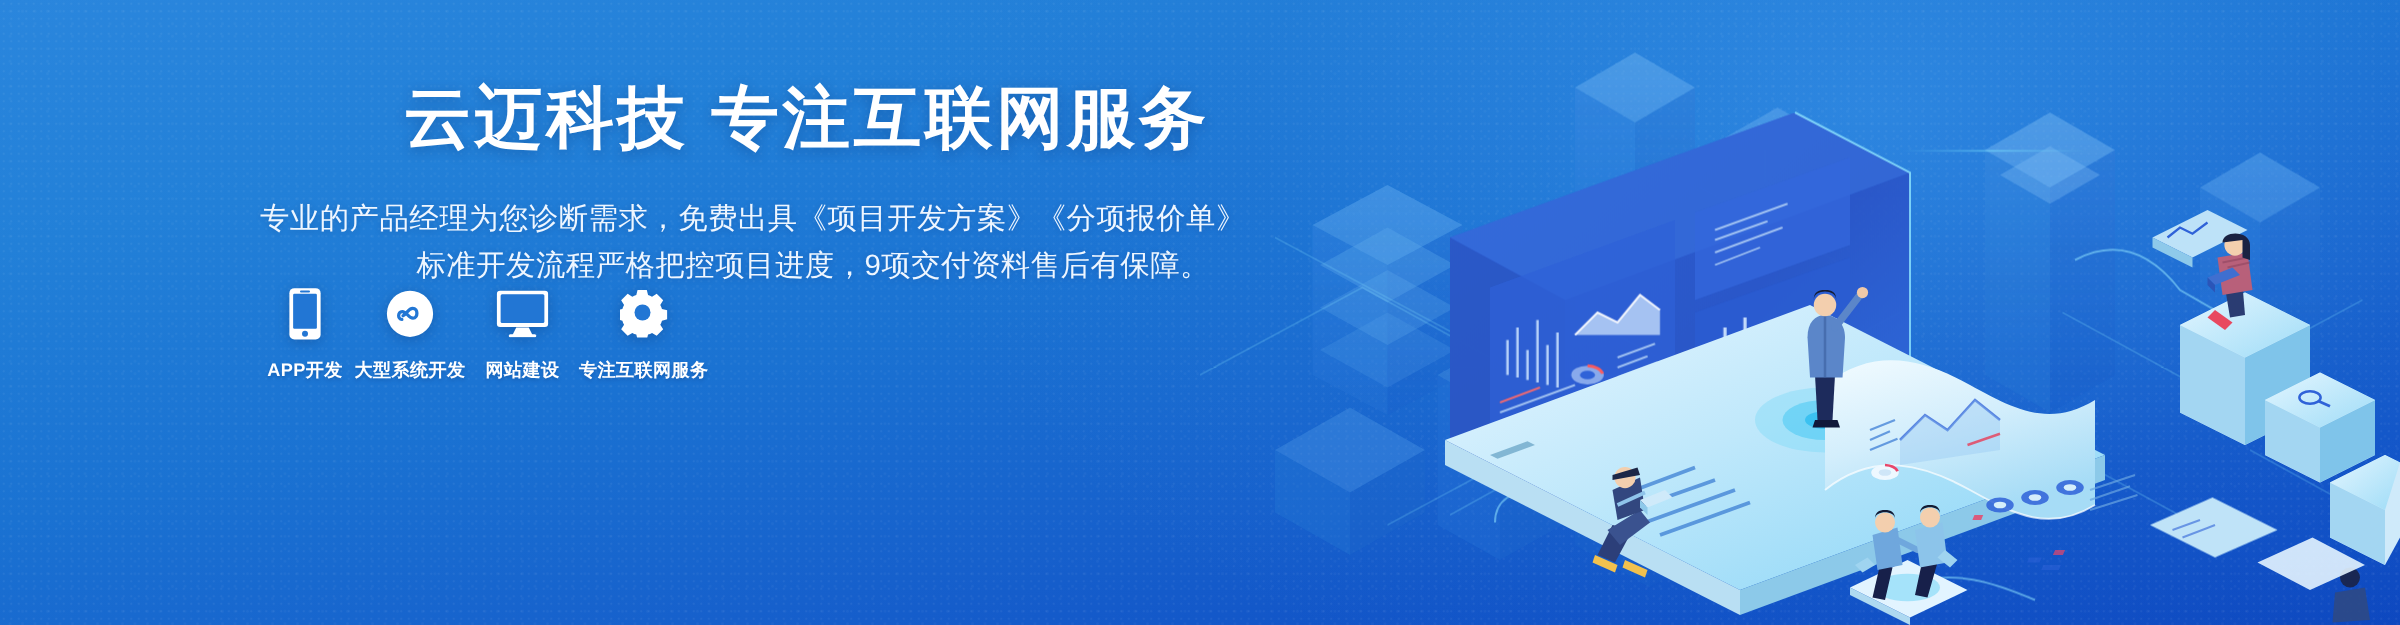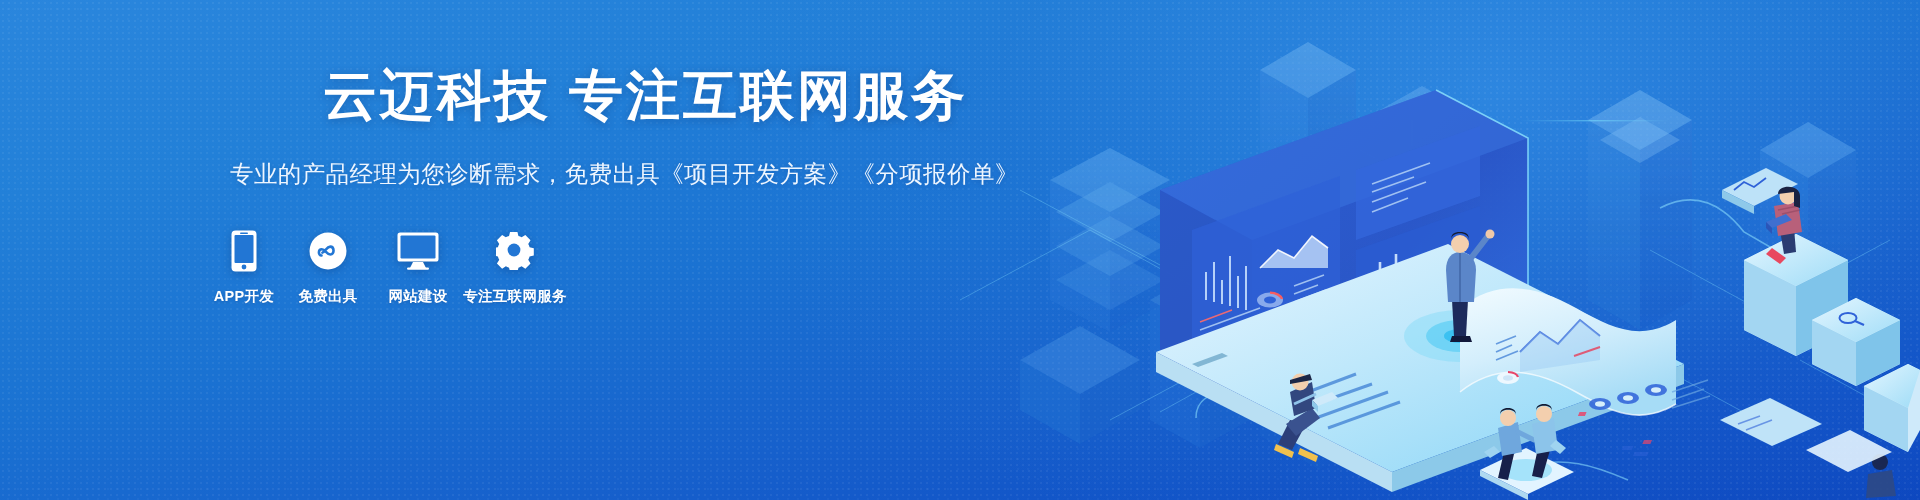--- a/index.html
+++ b/index.html
@@ -47,21 +47,21 @@
   }
   .subtitle {
     margin-top: 30px;
     font-size: 23.5px;
     color: #eef6ff;
     line-height: 1.62;
     letter-spacing: 0.4px;
     text-shadow: 0 1px 5px rgba(4,40,100,0.22);
     white-space: nowrap;
   }
-  .subtitle .ln { display:block;margin-left:22px; }
+  .subtitle .ln { display:block; }
 
   
   .services {
     position: absolute;
     left: 208px; top: 228px;
     display: flex;
     align-items: flex-start;
     z-index: 6;
   }
   .svc {
@@ -429,20 +429,21 @@
           <rect x="880" y="440" width="8" height="4" transform="skewX(-24)"></rect>
         </g>
       </g>
     </svg>
   </div>
 
   <div class="copy">
     <div class="title">云迈科技 专注互联网服务</div>
     <div class="subtitle">
       <span class="ln">专业的产品经理为您诊断需求，免费出具《项目开发方案》《分项报价单》</span>
+      <span class="ln">标准开发流程严格把控项目进度，9项交付资料售后有保障。</span>
     </div>
   </div>
 
   <div class="services">
 
     <div class="svc" style="width: 72px;">
       <span class="glyph">
         <svg width="26" height="42" viewBox="0 0 26 42">
           <rect x="0.5" y="0.5" width="25" height="41" rx="4" ry="4" fill="#ffffff"></rect>
           <rect x="3.5" y="5" width="19" height="28" rx="1" fill="#2276d4"></rect>
@@ -453,21 +454,21 @@
       <span class="lbl">APP开发</span>
     </div>
 
     <div class="svc" style="width: 96px;">
       <span class="glyph">
         <svg width="38" height="38" viewBox="0 0 38 38">
           <circle cx="19" cy="19" r="18.5" fill="#ffffff"></circle>
           <path d="M12.5 23.5 C9 23.5 9 17.2 12.8 17.2 C16.4 17.2 17.6 22.5 21.4 22.5 C25.6 22.5 25.6 14.6 21.2 14.6 C17.4 14.6 16.6 19.4 13.4 20.6" fill="none" stroke="#2276d4" stroke-width="2.6" stroke-linecap="round"></path>
         </svg>
       </span>
-      <span class="lbl">免费出具</span>
+      <span class="lbl">大型系统开发</span>
     </div>
 
 
     <div class="svc" style="width: 84px;">
       <span class="glyph">
         <svg width="42" height="38" viewBox="0 0 42 38">
           <rect x="0.5" y="0.5" width="41" height="29" rx="2.6" fill="#ffffff"></rect>
           <rect x="3.5" y="3.4" width="35" height="23" rx="1.2" fill="#2276d4"></rect>
           <path d="M16 30 L26 30 L29.5 37 L12.5 37 Z" fill="#ffffff"></path>
           <rect x="10" y="35.4" width="22" height="2.4" rx="1.2" fill="#ffffff"></rect>

